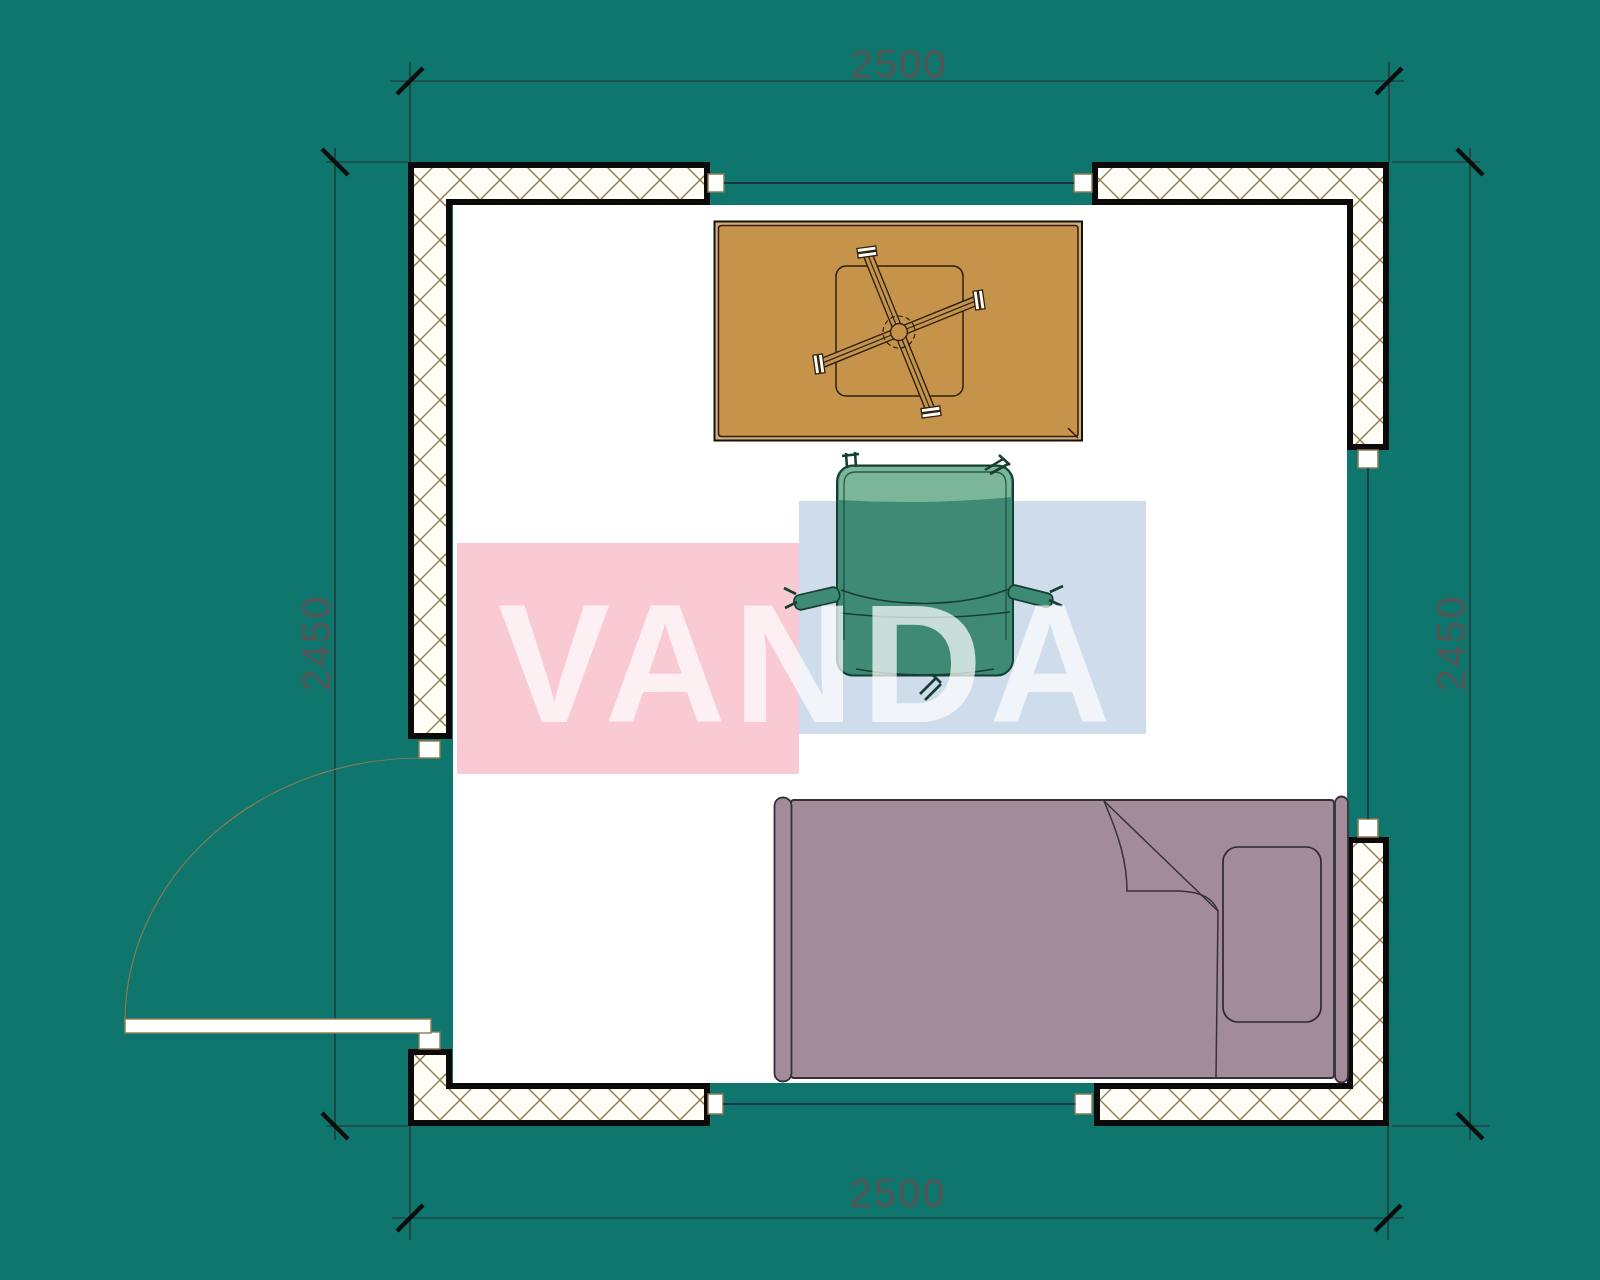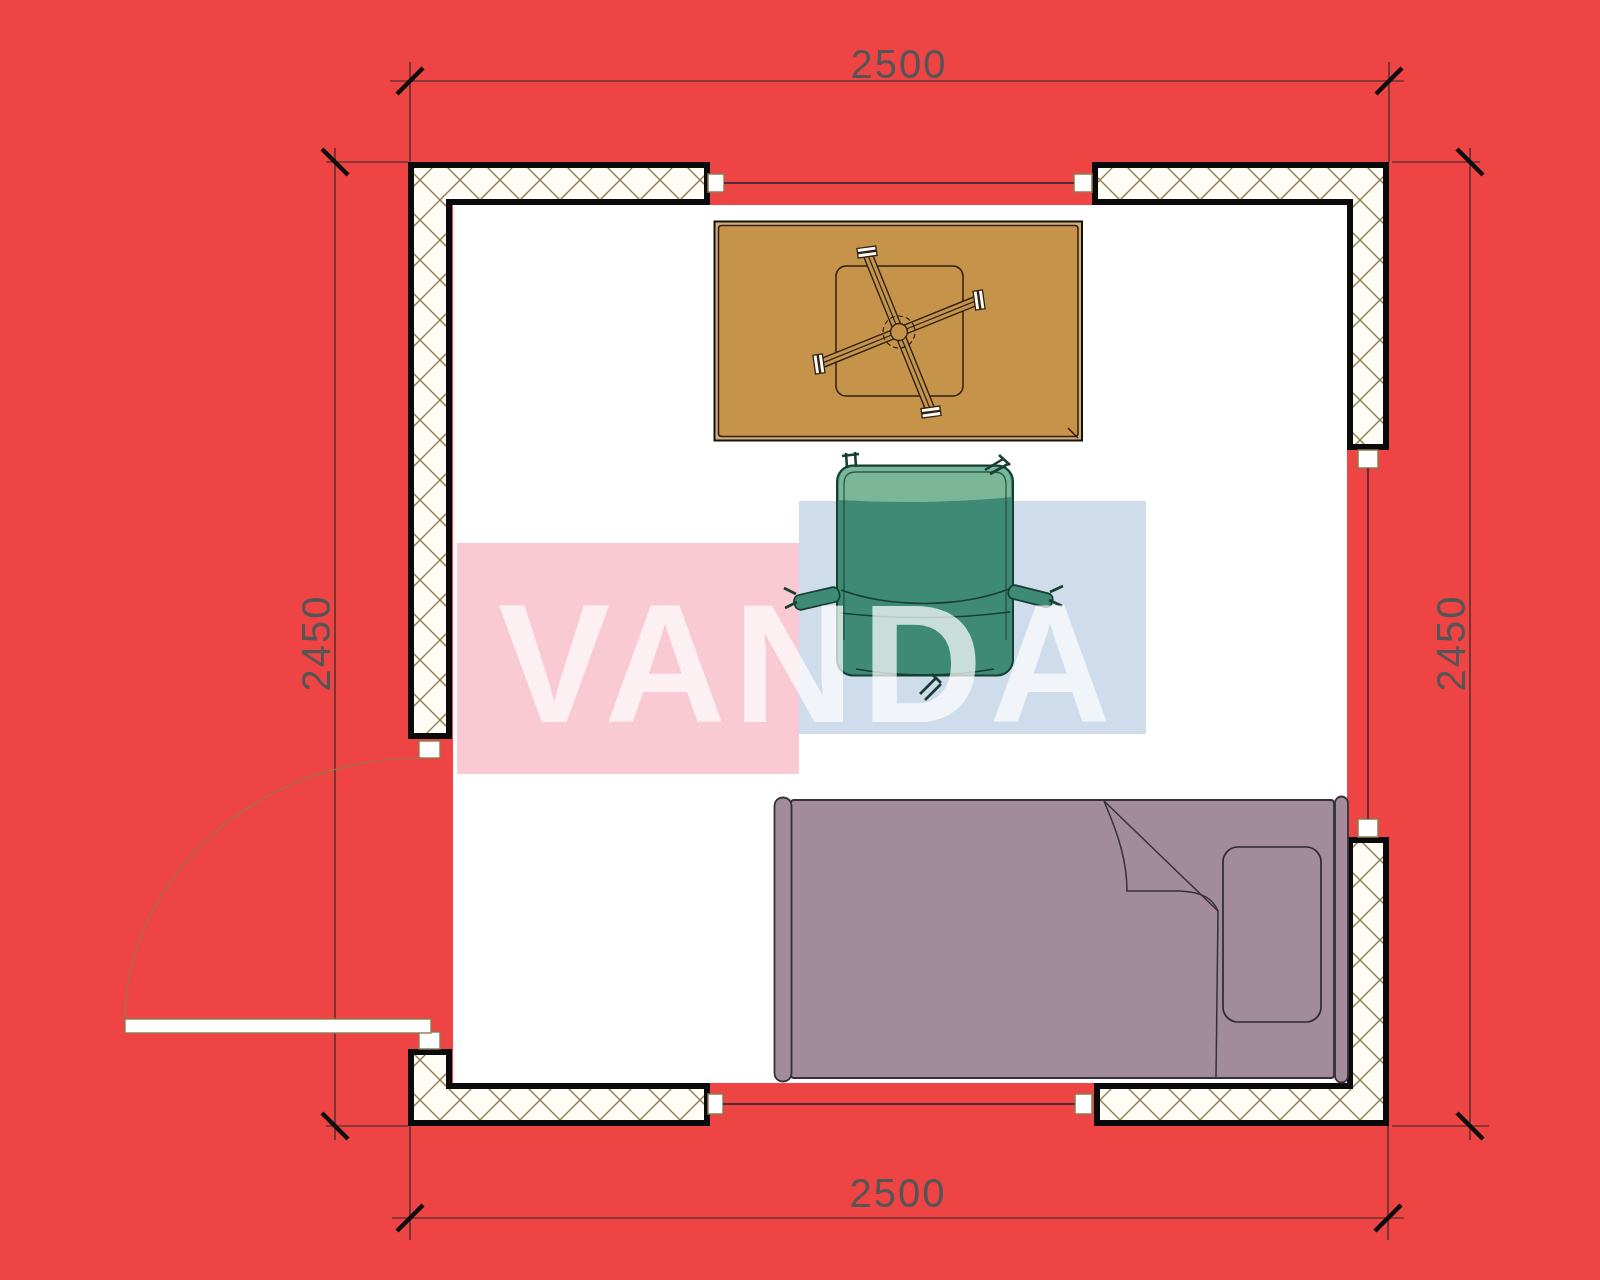--- a/index.html
+++ b/index.html
@@ -1,17 +1,17 @@
 <!DOCTYPE html>
 <html><head>
 <meta charset="utf-8">
 <title>Floorplan</title>
 <style>
   html,body{margin:0;padding:0;background:#ffffff;}
-  .page{width:1600px;height:1280px;position:relative;overflow:hidden;background:#ef4444;}
+  .page{width:1600px;height:1280px;position:relative;overflow:hidden;background:#0f766e;}
   text{font-family:"Liberation Sans", sans-serif;}
 </style>
 </head>
 <body>
 <div class="page">
 <svg width="1600" height="1280" viewBox="0 0 1600 1280">
 <defs>
 <pattern id="hatch" patternUnits="userSpaceOnUse" width="40" height="40">
 <rect width="40" height="40" fill="#fffdf5"></rect>
 <path d="M-2,-2 L42,42 M42,-2 L-2,42" stroke="#8d7b4f" stroke-width="1.4" fill="none"></path>

